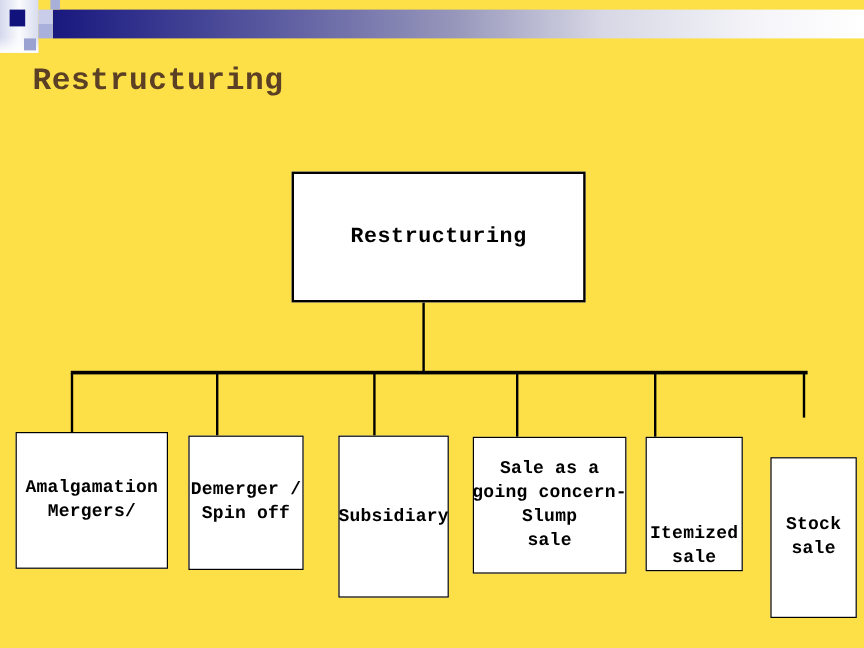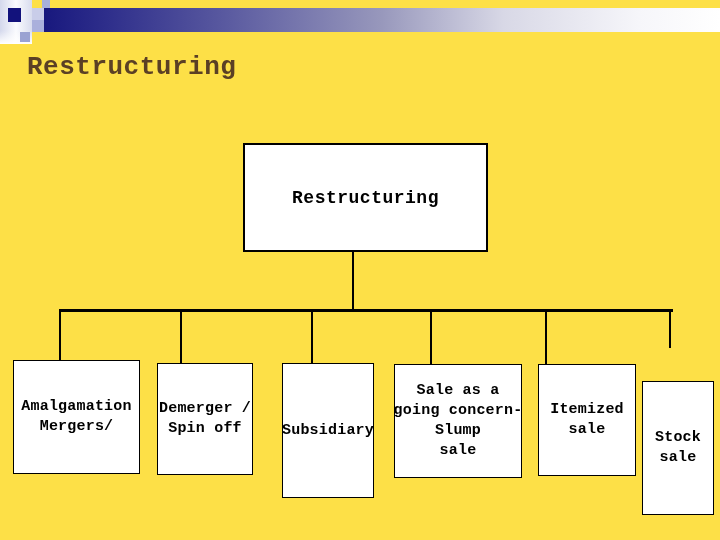--- a/index.html
+++ b/index.html
@@ -41,21 +41,21 @@
   .box .lines{width:110%;}
   .box-root{
     left:243px;top:143px;width:245px;height:109px;border:2px solid #000;
     font-size:18px;letter-spacing:.5px;
   }
   .child{border:1.5px solid #000;font-size:15px;line-height:20px;letter-spacing:.2px;}
   .box-mergers   {left:13px; top:360px;width:127px;height:114px;}
   .box-demerger  {left:157px;top:363px;width:96px; height:112px;}
   .box-subsidiary{left:282px;top:363px;width:92px; height:135px;}
   .box-slump     {left:394px;top:364px;width:128px;height:114px;}
-  .box-itemized  {left:538px;top:364px;width:98px; height:112px;}
+  .box-itemized  {left:538px;top:364px;width:81px; height:112px;align-items:flex-end;}
   .box-stock     {left:642px;top:348px;width:72px; height:134px;margin-top:33px;}
   
   .line{position:absolute;background:#000;}
   .stem {left:352px;top:252px;width:2px;height:58px;}
   .hline{left:59px; top:309px;width:614px;height:3px;}
   .drop1{left:59px; top:311px;width:2px;height:49px;}
   .drop2{left:180px;top:311px;width:2px;height:52px;}
   .drop3{left:311px;top:311px;width:2px;height:52px;}
   .drop4{left:430px;top:311px;width:2px;height:53px;}
   .drop5{left:545px;top:311px;width:2px;height:53px;}

